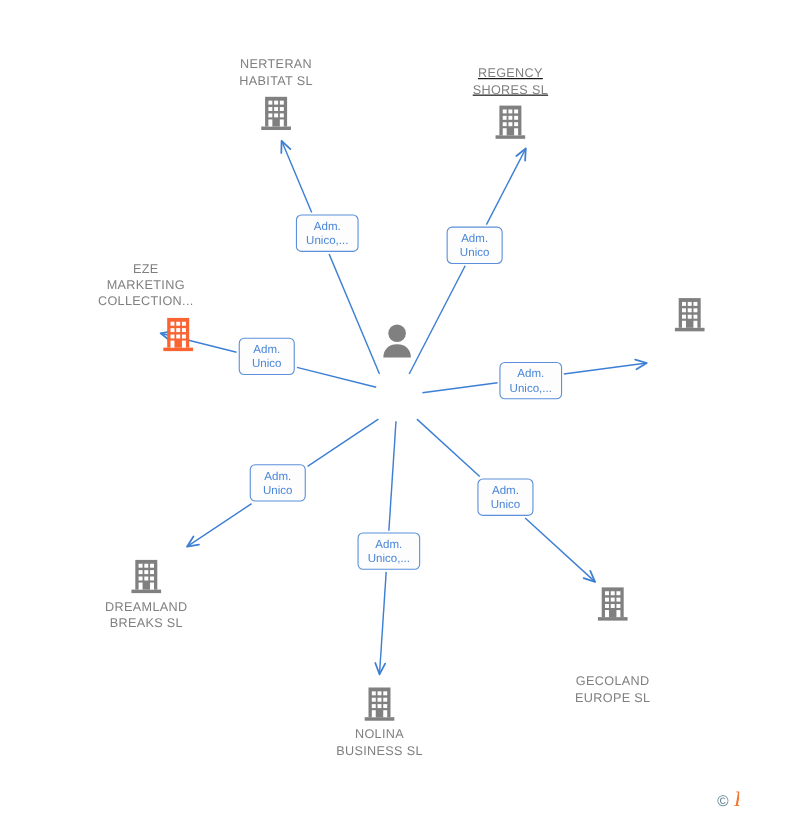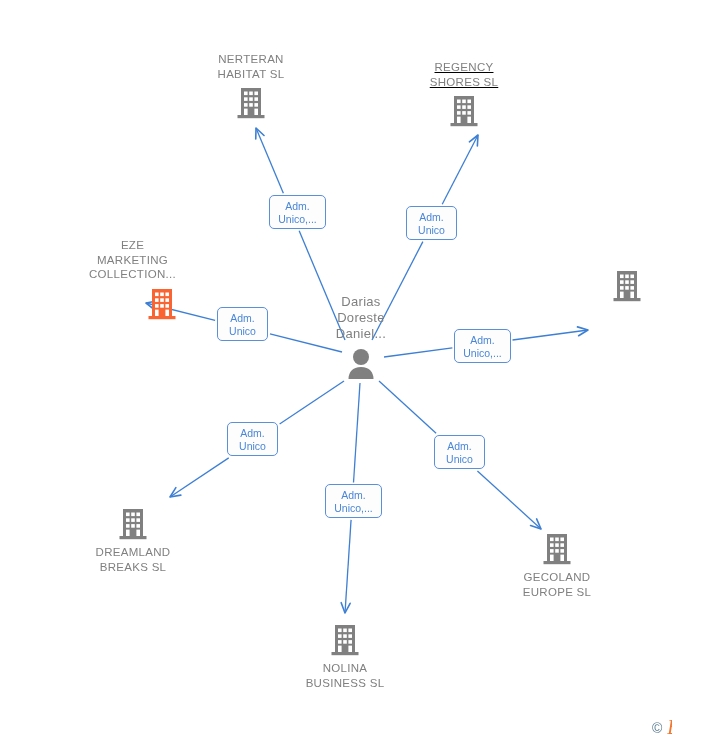--- a/index.html
+++ b/index.html
@@ -203,21 +203,21 @@
             <rect x="17.4" y="10.3" width="3.6" height="3.6" fill="#fff"></rect>
             <rect x="7" y="16.1" width="3.6" height="3.6" fill="#fff"></rect>
             <rect x="12.2" y="16.1" width="3.6" height="3.6" fill="#fff"></rect>
             <rect x="17.4" y="16.1" width="3.6" height="3.6" fill="#fff"></rect>
             <rect x="7" y="21.6" width="3.6" height="6.4" fill="#fff"></rect>
             <rect x="17.4" y="21.6" width="3.6" height="6.4" fill="#fff"></rect>
           </svg></div>
         <div class="node-label">DREAMLAND
 BREAKS SL</div>
       </div>
-      <div class="node below" style="left: 557px; top: 533px;">
+      <div class="node below" style="left: 557px; top: 533px; gap: 43px;">
         <div class="node-icon"><svg width="28" height="32" viewBox="0 0 28 32">
             <rect x="4" y="1" width="20" height="27" fill="#808080"></rect>
             <rect x="0.5" y="28" width="27" height="3.2" fill="#808080"></rect>
             <rect x="7" y="4.5" width="3.6" height="3.6" fill="#fff"></rect>
             <rect x="12.2" y="4.5" width="3.6" height="3.6" fill="#fff"></rect>
             <rect x="17.4" y="4.5" width="3.6" height="3.6" fill="#fff"></rect>
             <rect x="7" y="10.3" width="3.6" height="3.6" fill="#fff"></rect>
             <rect x="12.2" y="10.3" width="3.6" height="3.6" fill="#fff"></rect>
             <rect x="17.4" y="10.3" width="3.6" height="3.6" fill="#fff"></rect>
             <rect x="7" y="16.1" width="3.6" height="3.6" fill="#fff"></rect>
@@ -246,23 +246,20 @@
             <rect x="17.4" y="21.6" width="3.6" height="6.4" fill="#fff"></rect>
           </svg></div>
         <div class="node-label">NOLINA
 BUSINESS  SL</div>
       </div>
       <div class="node above" style="left: 361px; top: 294px;">
         <div class="node-icon"><svg width="30" height="32" viewBox="0 0 30 32">
             <circle cx="15" cy="9" r="8" fill="#808080"></circle>
             <path d="M15 19 C6.5 19 2.5 24.5 2.5 31 L27.5 31 C27.5 24.5 23.5 19 15 19 Z" fill="#808080"></path>
           </svg></div>
-        <div class="node-label person-label">Darias
-Doreste
-Daniel...</div>
       </div>
     </div>
 
   <div id="label-layer">
       <div class="edge-label" style="left: 269px; top: 195px; width: 57px; height: 34px;">Adm.
 Unico,...</div>
       <div class="edge-label" style="left: 406px; top: 206px; width: 51px; height: 34px;">Adm.
 Unico</div>
       <div class="edge-label" style="left: 217px; top: 307px; width: 51px; height: 34px;">Adm.
 Unico</div>

